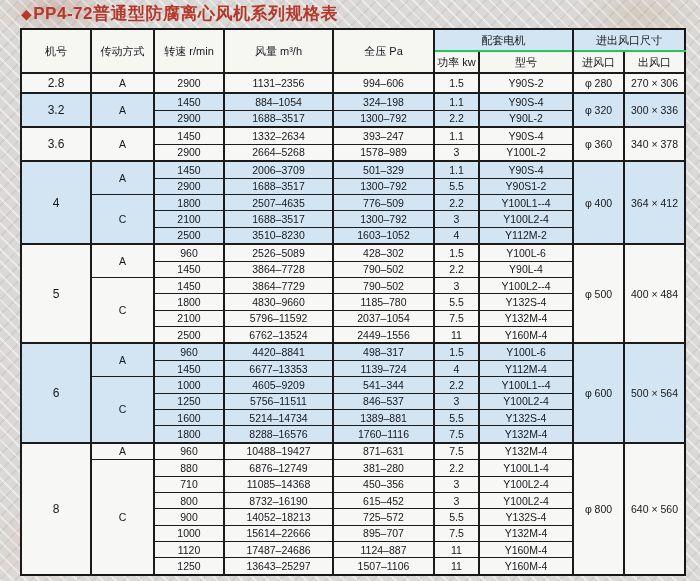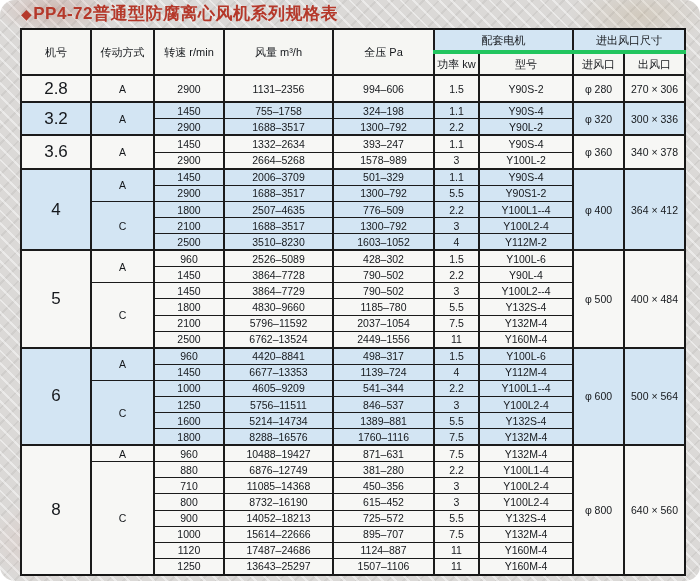--- a/index.html
+++ b/index.html
@@ -7,21 +7,20 @@
     width:700px;height:581px;
     font-family:"Liberation Sans","DejaVu Sans",sans-serif;
     -webkit-font-smoothing:antialiased;
   }
   .page{
     position:relative;width:700px;height:581px;overflow:hidden;
     background-color:#dbd9d7;
     background-image:
       repeating-linear-gradient(45deg, rgba(255,255,255,.45) 0 2px, rgba(0,0,0,0) 2px 9px),
       repeating-linear-gradient(-45deg, rgba(160,158,155,.18) 0 2px, rgba(0,0,0,0) 2px 11px);
-    border-radius: 15px;
   }
   .smudge{position:absolute;pointer-events:none;}
   .smudge.s1{left:-30px;top:-25px;width:170px;height:70px;
     background:radial-gradient(closest-side, rgba(156,66,44,.22), rgba(156,66,44,0) 70%);}
   .smudge.s2{right:-40px;top:-30px;width:200px;height:90px;
     background:radial-gradient(closest-side, rgba(173,143,92,.20), rgba(173,143,92,0) 70%);}
   .smudge.s3{left:-35px;bottom:-20px;width:160px;height:120px;
     background:radial-gradient(closest-side, rgba(214,164,152,.25), rgba(214,164,152,0) 70%);}
   .title{
     position:absolute;left:21px;top:3px;height:22px;line-height:22px;
@@ -34,25 +33,25 @@
     border:2px solid #161616;background:#f7f7f5;
   }
   .spec th,.spec td{
     border-left:2px solid #1b1b1b;border-top:1px solid #1b1b1b;
     padding:0;margin:0;text-align:center;vertical-align:middle;
     font-size:10.5px;font-weight:normal;color:#15181c;
     white-space:nowrap;overflow:hidden;
   }
   .spec thead th{background:#f6f6f3;font-size:11px;height:20px;margin-left:24px;}
   .spec thead th.group{background:#d3e5f3;}
-  .spec thead tr.sub th{border-top:4px solid #22c55e;}
+  .spec thead tr.sub th{border-top:2px solid #22c55e;}
   .spec tr.shade-white td{background:#f7f7f5;}
   .spec tr.shade-blue td{background:#d3e5f3;}
   .spec tr.block-start td{border-top-width:2px;}
-  .spec td.machine{font-size:17px;}
+  .spec td.machine{font-size:12px;}
 </style>
 </head>
 <body>
 
 <div class="page">
   <div class="smudge s1"></div>
   <div class="smudge s2"></div>
   <div class="smudge s3"></div>
 
   <div class="title">
@@ -97,21 +96,21 @@
           <td>994–606</td>
           <td>1.5</td>
           <td>Y90S-2</td>
           <td>φ 280</td>
           <td>270 × 306</td>
         </tr>
         <tr class="shade-blue block-start">
           <td rowspan="2" class="machine">3.2</td>
           <td rowspan="2">A</td>
           <td>1450</td>
-          <td>755–1758</td>
+          <td>884–1054</td>
           <td>324–198</td>
           <td>1.1</td>
           <td>Y90S-4</td>
           <td rowspan="2">φ 320</td>
           <td rowspan="2">300 × 336</td>
         </tr>
         <tr class="shade-blue">
           <td>2900</td>
           <td>1688–3517</td>
           <td>1300–792</td>

